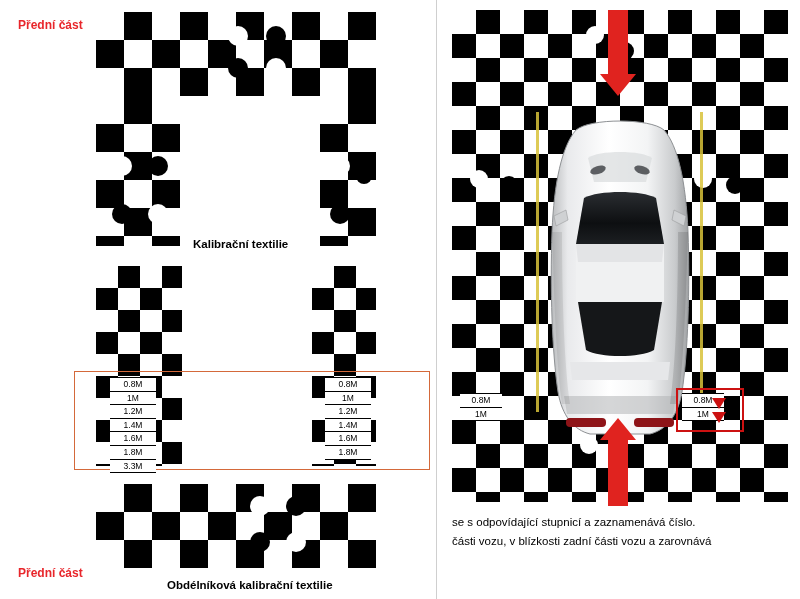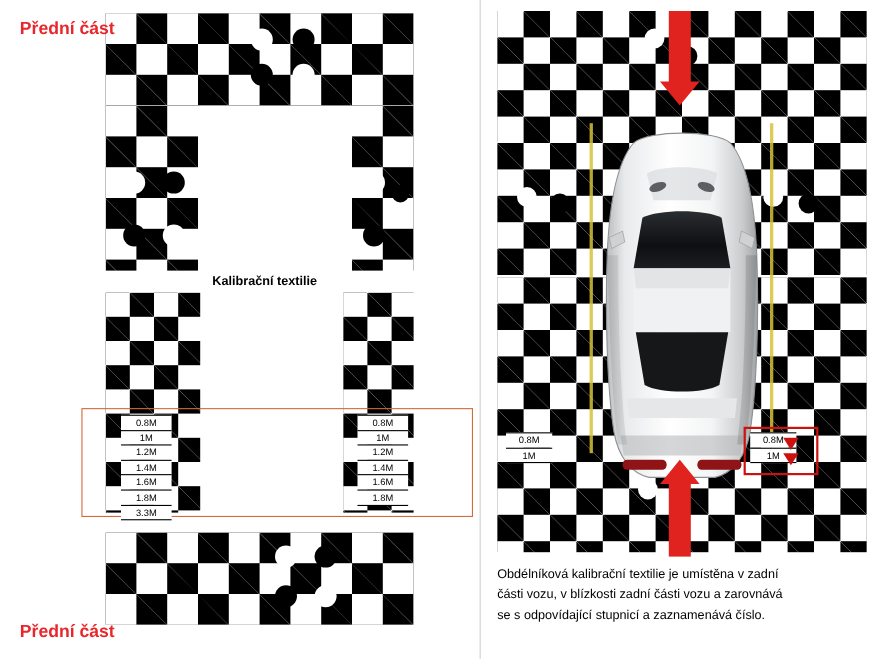--- a/index.html
+++ b/index.html
@@ -51,21 +51,21 @@
   
   .label {
     position: absolute;
     font-size: 11.5px;
     color: #000;
     white-space: nowrap;
   }
   .label.red {
     color: #e8262b;
     font-weight: bold;
-    font-size: 16px;
+    font-size: 12px;
   }
   .label.bold { font-weight: bold; }
 
   
   .scale {
     position: absolute;
     width: 46px;
   }
   .scale .row {
     position: relative;
@@ -185,21 +185,22 @@
     <div class="row">0.8M</div>
     <div class="row">1M</div>
     <div class="row">1.2M</div>
     <div class="row">1.4M</div>
     <div class="row">1.6M</div>
     <div class="row">1.8M</div>
   </div>
 
   <div class="label red" style="left:18px; top:18px;">Přední část</div>
   <div class="label red" style="left:18px; top:566px;">Přední část</div>
-  <div class="label bold" style="left:193px; top:250px;">Kalibrační textilie</div>
+  <div class="label bold" style="left:193px; top:238px;">Kalibrační textilie</div>
+  <div class="label bold" style="left:167px; top:579px;">Obdélníková kalibrační textilie</div>
 
   <div class="divider" style="left:436px; top:0px; width:1px; height:599px;"></div>
 
   <div class="checker small" style="left:452px; top:10px; width:336px; height:240px;"></div>
 
   <div class="checker small" style="left:452px; top:252px; width:336px; height:250px;"></div>
 
   <div class="dot white" style="left:586px; top:26px; width:18px; height:18px;"></div>
   <div class="dot black" style="left:616px; top:42px; width:18px; height:18px;"></div>
   <div class="dot white" style="left:470px; top:170px; width:18px; height:18px;"></div>
@@ -278,18 +279,17 @@
   <div class="scale" style="left:682px; top:393px; width:42px;">
     <div class="row">0.8M</div>
     <div class="row">1M</div>
   </div>
 
   <div class="red-box" style="left:676px; top:388px; width:64px; height:40px;"></div>
   <div class="small-red-arrow" style="left:712px; top:398px;"></div>
   <div class="small-red-arrow" style="left:712px; top:412px;"></div>
 
   <div class="caption" style="left:452px; top:513px;">
-    <div>Obdélníková kalibrační textilie je umístěna v zadní</div>
+    <div>se s odpovídající stupnicí a zaznamenává číslo.</div>
     <div>části vozu, v blízkosti zadní části vozu a zarovnává</div>
-    <div>se s odpovídající stupnicí a zaznamenává číslo.</div>
   </div>
 
 </div>
 
 </body></html>

